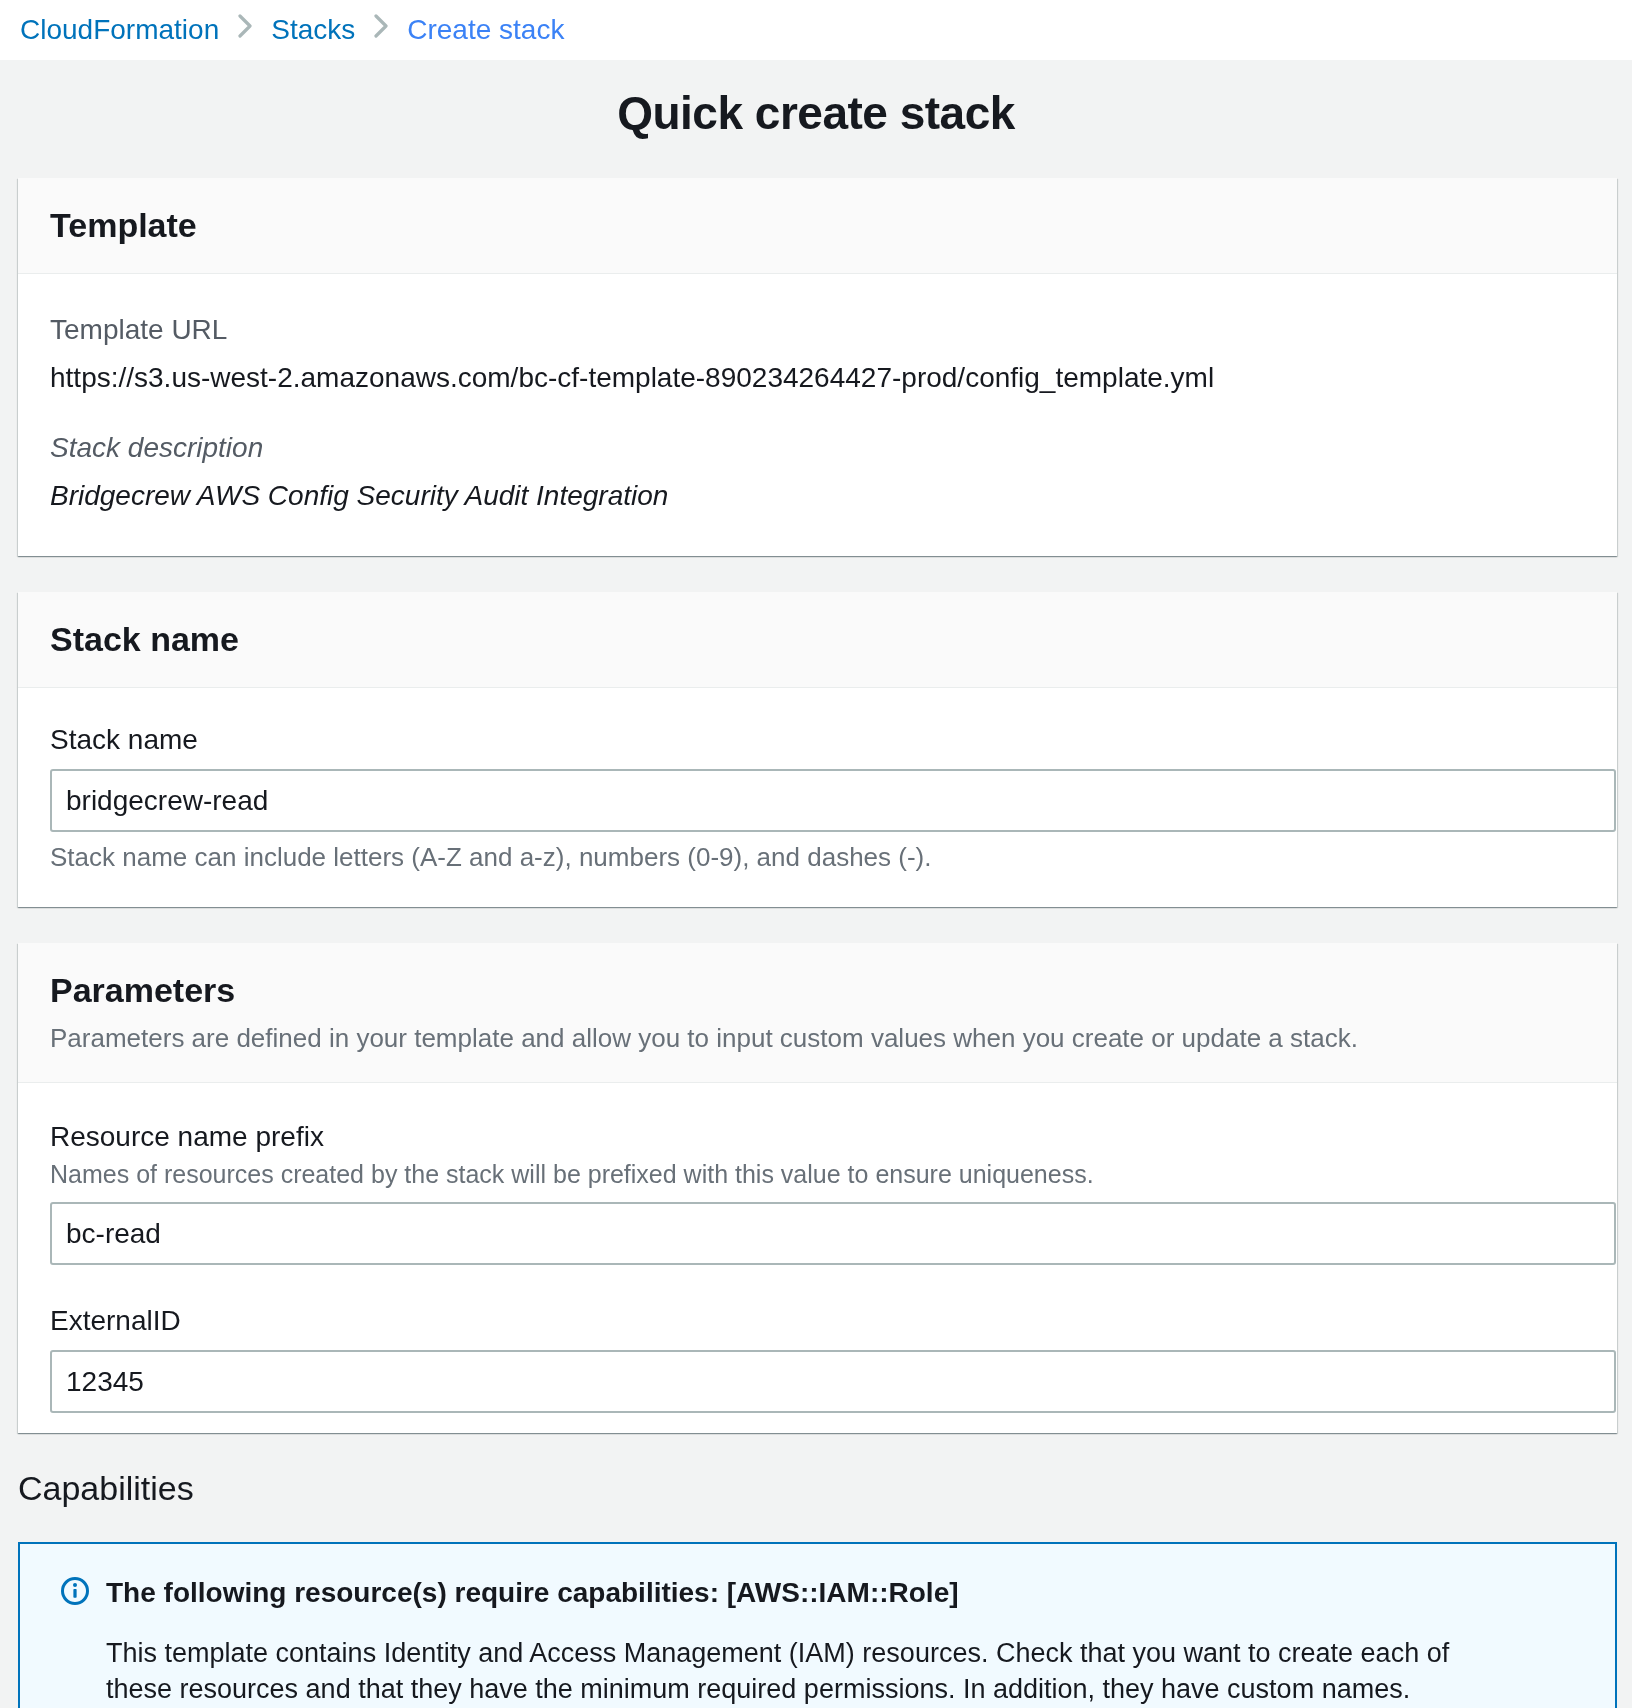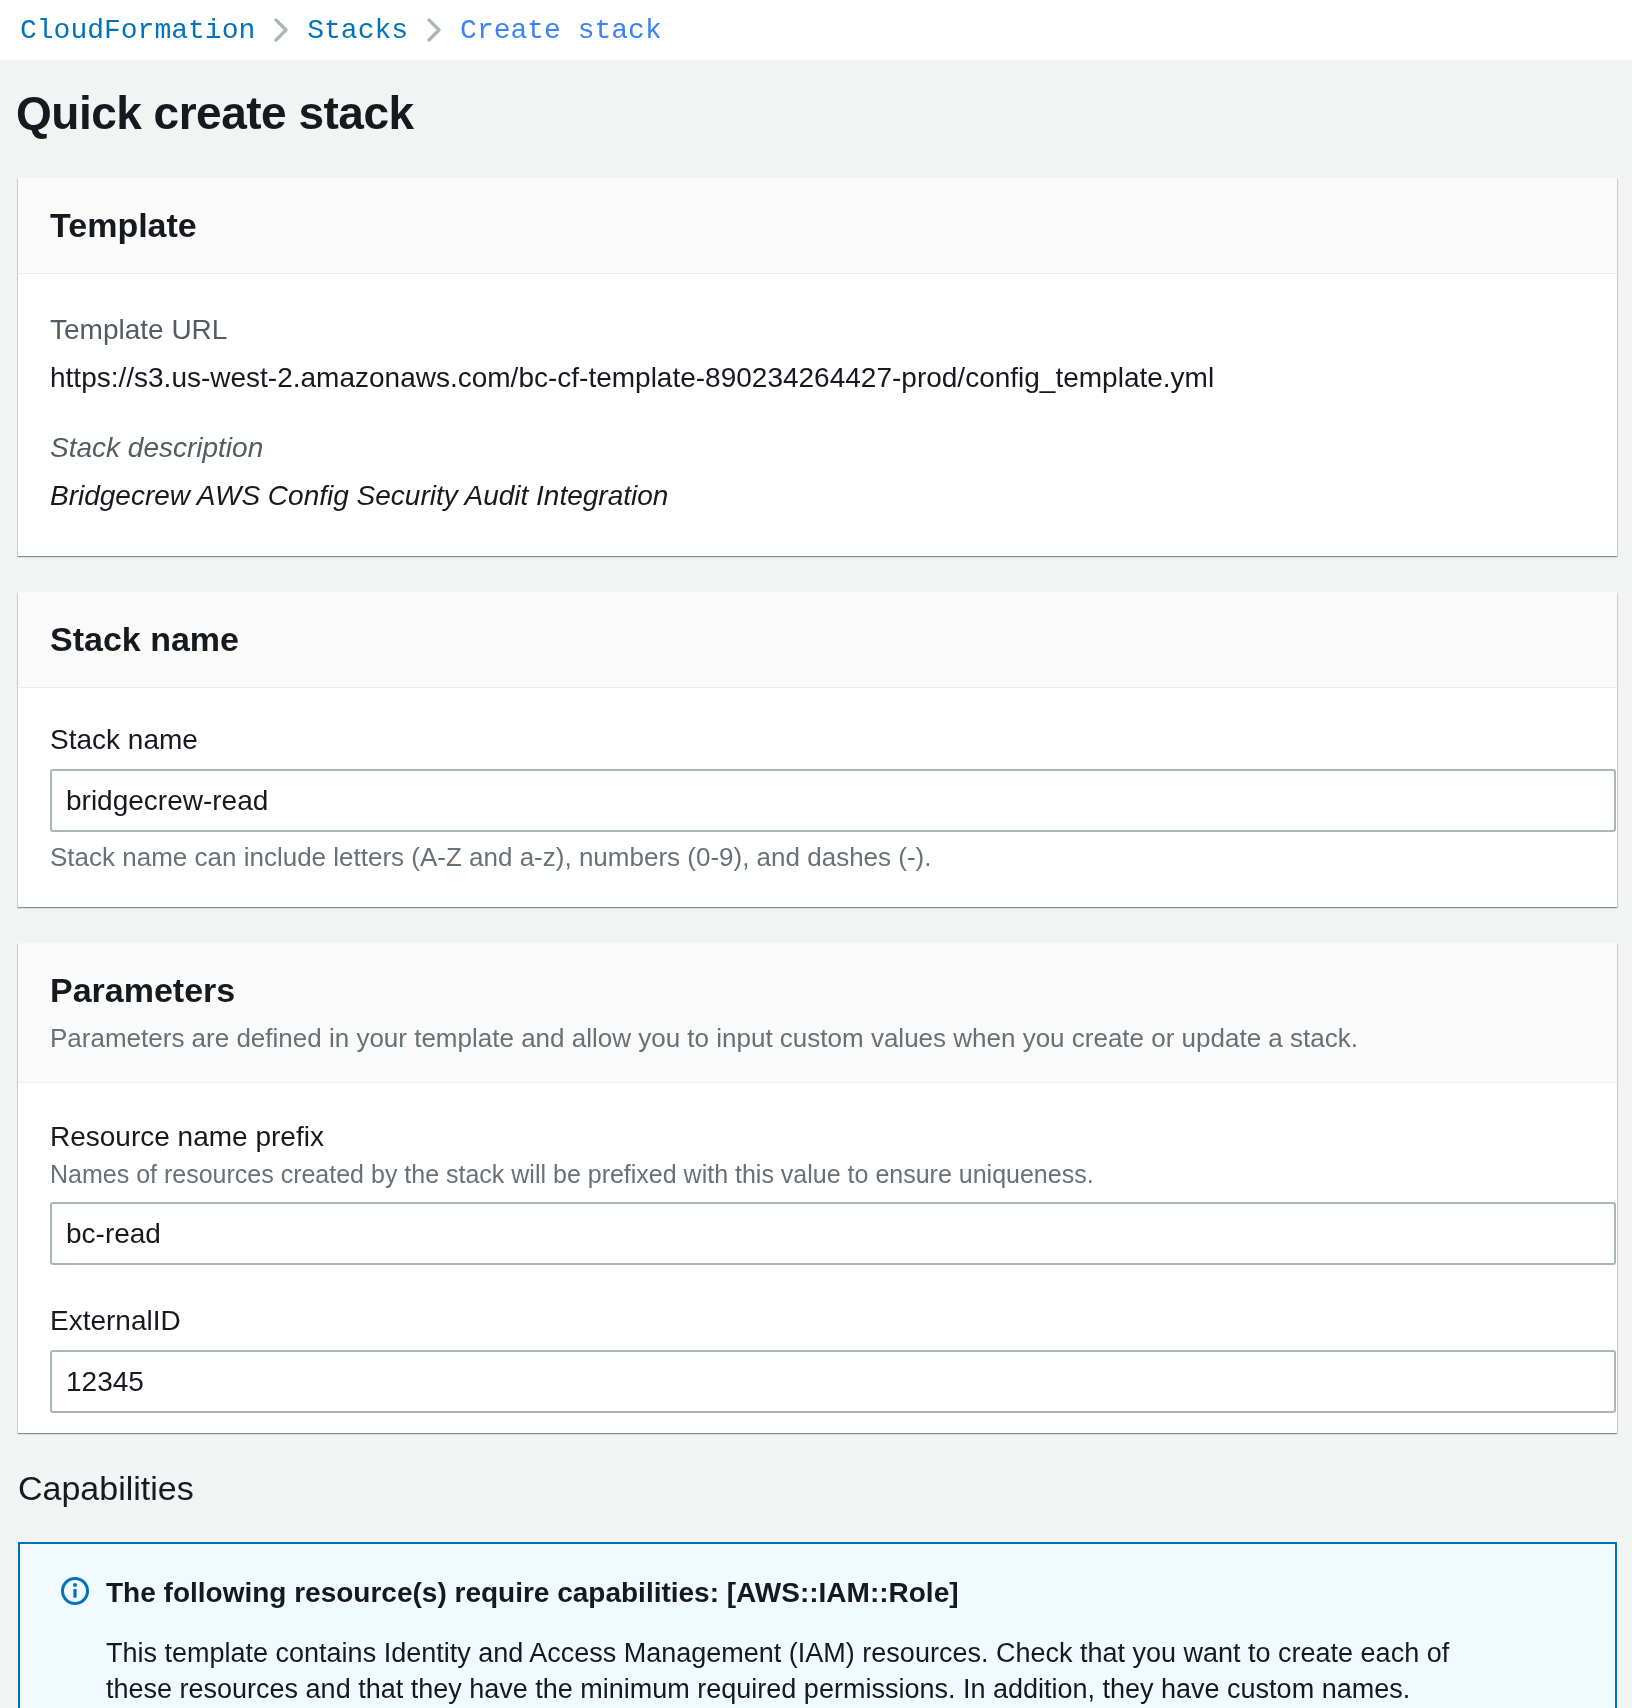--- a/index.html
+++ b/index.html
@@ -11,30 +11,31 @@
     color:#16191f;
     -webkit-font-smoothing:antialiased;
   }
 
   
   .topbar {
     background:#ffffff; height:60px;
     display:flex; align-items:center;
     padding:0 20px;
   }
-  .breadcrumb { display:flex; align-items:center; font-size:28px;font-family:Liberation Mono, monospace; }
+  .breadcrumb { display:flex; align-items:flex-start; font-size:28px; }
   .breadcrumb a { color:#0073bb; text-decoration:none; cursor:pointer; }
   .breadcrumb .sep { margin:0 18px; display:flex; align-items:center; }
   .breadcrumb .current { color:#3b82f6; }
 
   
   .page-title {
     margin:26px 16px 38px 16px;
     font-size:46px; font-weight:600; letter-spacing:-0.5px;
     color:#16191f;
+    text-align:center;
   }
 
   
   .card {
     margin:0 15px 36px 18px;
     background:#ffffff;
     box-shadow:0 1px 1px 0 rgba(0,28,36,.3), 1px 1px 1px 0 rgba(0,28,36,.12), -1px 1px 1px 0 rgba(0,28,36,.12);
   }
   .card-header {
     background:#fafafa;

